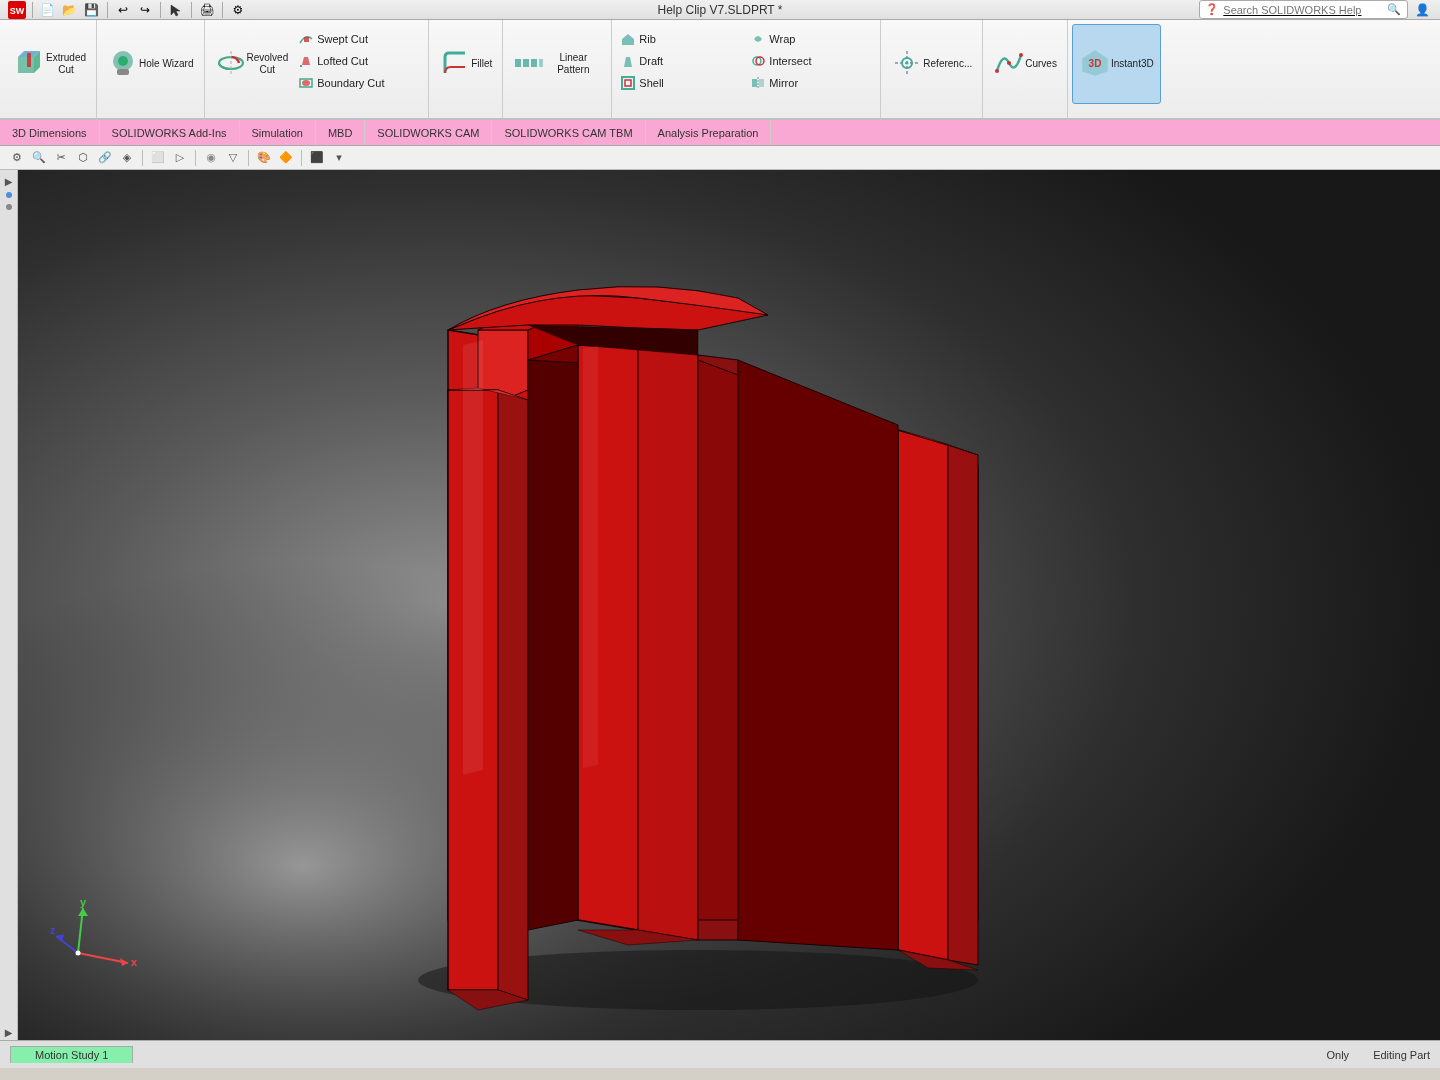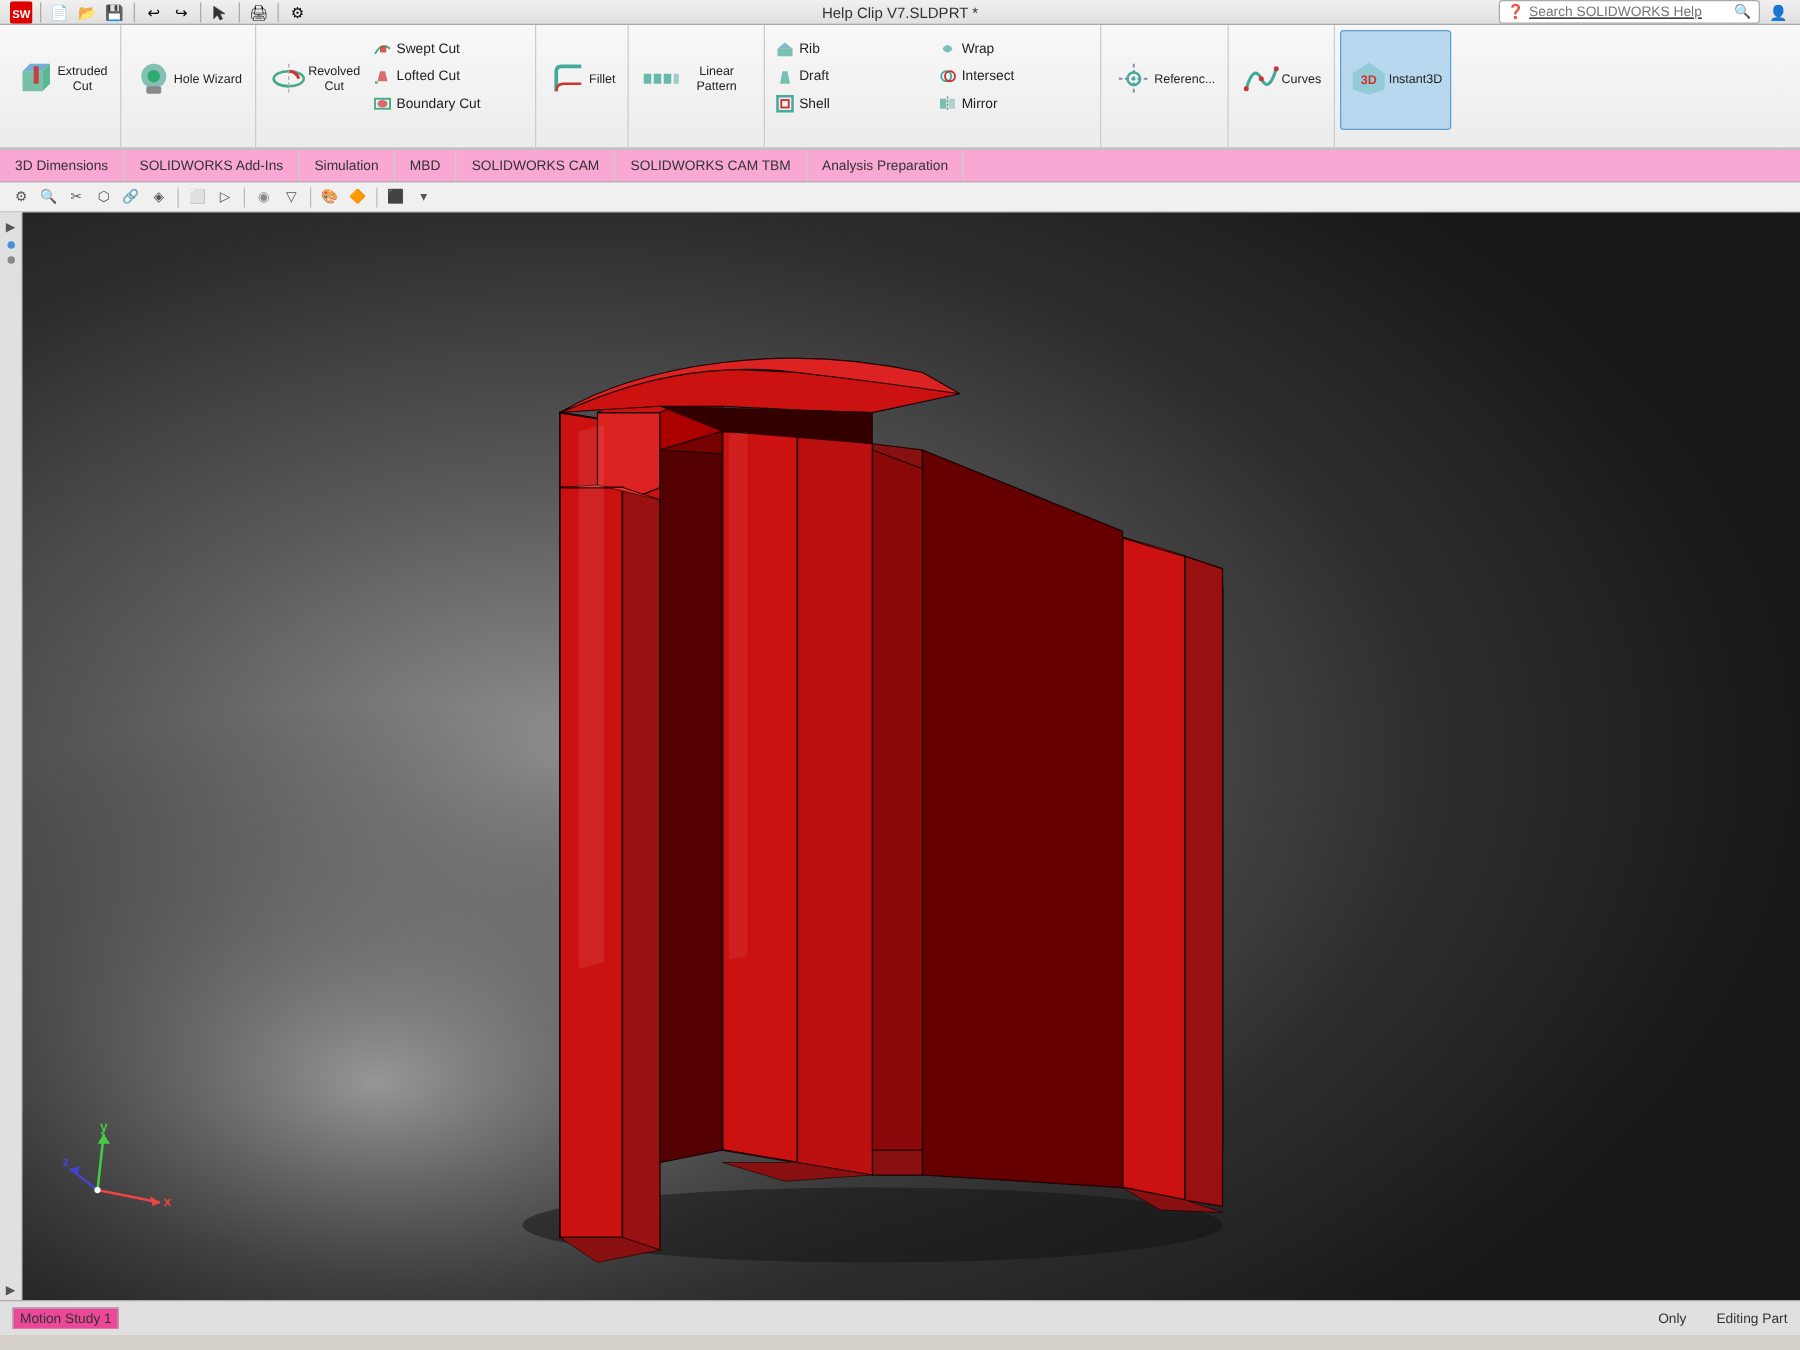--- a/index.html
+++ b/index.html
@@ -180,24 +180,24 @@
       background: #e0e0e0;
       border-top: 1px solid #aaa;
       display: flex;
       align-items: center;
       justify-content: space-between;
       padding: 0 10px;
       font-size: 11px;
       color: #333;
     }
     .status-tab {
-      background: #ec4899;
+      background: #86efac;
       border: 1px solid #aaa;
       border-bottom: none;
-      padding: 2px 5px;
+      padding: 2px 24px;
       cursor: pointer;
       font-size: 11px;
     }
 
     .ribbon-section {
       display: flex;
       flex-direction: row;
       align-items: flex-start;
       height: 100%;
       border-right: 1px solid #ccc;

